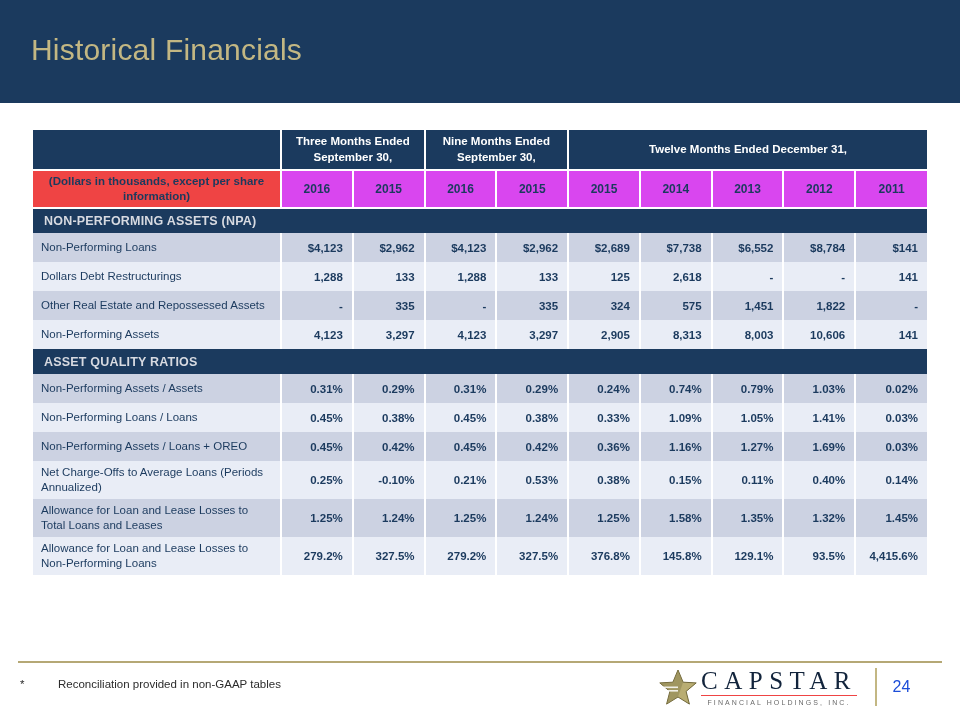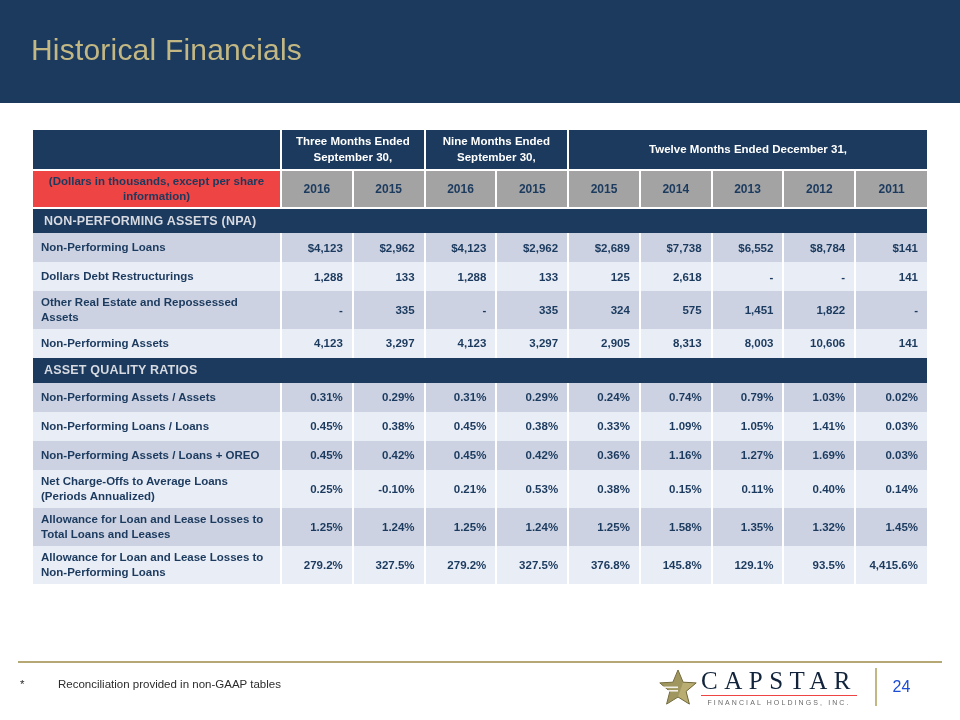--- a/index.html
+++ b/index.html
@@ -72,21 +72,21 @@
     height: 38px;
     padding: 4px 4px !important;
     border-left: 2px solid #ffffff;
   }
   .hdr-blank {
     background: #1b3a5e;
     height: 38px;
   }
 
   .hdr-tan {
-    background: #a3a3a3;
+    background: #d946ef;
     color: #1b3a5e;
     font-size: 12px;
     font-weight: bold;
     text-align: center;
     height: 38px;
     border-left: 2px solid #ffffff;
     border-top: 2px solid #ffffff;
     border-bottom: 2px solid #ffffff;
   }
   .hdr-tan-label {
@@ -114,21 +114,21 @@
     text-align: left;
   }
 
   
   .row-a td { background: #ccd2e2; }
   .row-b td { background: #e9edf6; }
 
   td.lbl {
     color: #1b3a5e;
     font-size: 11.5px;
-    font-weight: bold;
+    font-weight: normal;
     text-align: left;
     padding: 4px 6px 4px 8px !important;
     line-height: 1.3;
   }
   td.num {
     color: #1b3a5e;
     font-size: 11.5px;
     font-weight: bold;
     text-align: right;
     padding: 4px 9px 4px 4px !important;

